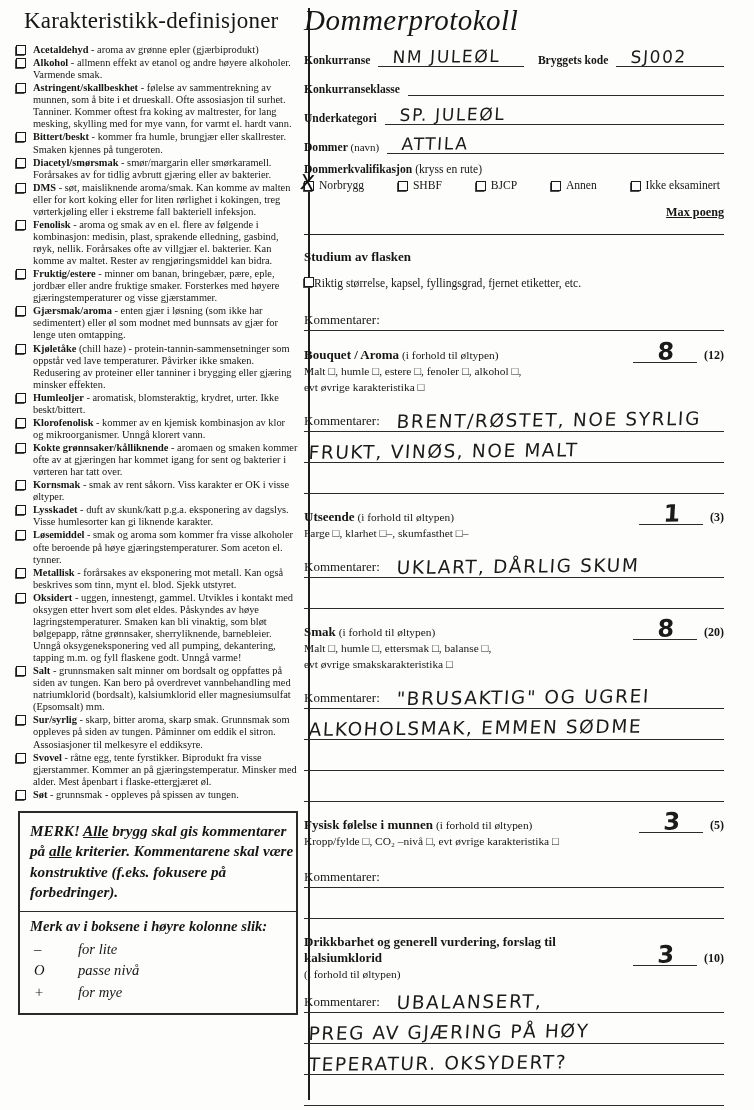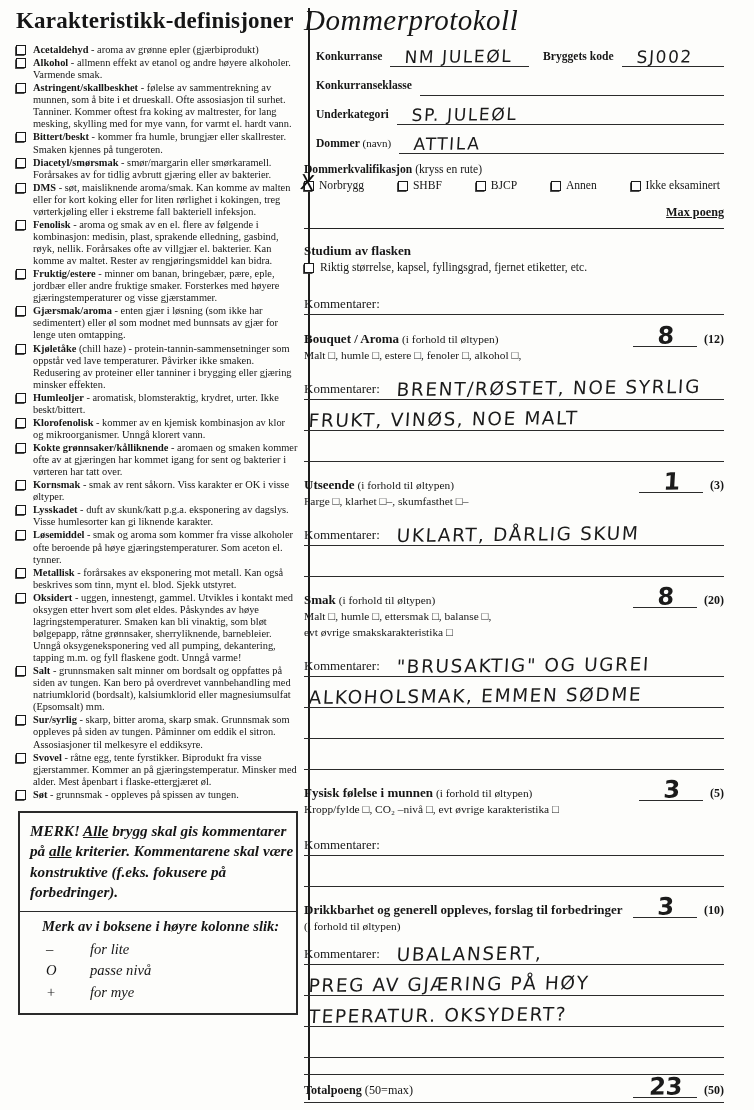--- a/index.html
+++ b/index.html
@@ -9,51 +9,51 @@
     color:#161616;
     font-family:"Liberation Serif","DejaVu Serif",serif;
     position:relative;
     overflow:hidden;
   }
   .page { position:absolute; inset:0; }
   .divider { position:absolute; left:308px; top:8px; height:1092px; width:2px; background:#1d1d1d; }
 
   
   .left-col { position:absolute; left:16px; top:6px; width:282px; }
-  .left-title { font-size:23px; font-weight:bold; letter-spacing:0.2px; margin:2px 0 10px 0; }
+  .left-title { font-size:23px; font-weight:normal; letter-spacing:0.2px; margin:2px 0 10px 8px; }
   ul.defs { list-style:none; margin:0; padding:0; }
   li.def { display:flex; gap:7px; font-size:10.4px; line-height:1.16; margin:0 0 1px 0; }
   li.def .pbox { margin-top:1px; }
   .pbox {
     display:inline-block; flex:none;
     width:8px; height:8px;
     border:1.4px solid #1a1a1a;
     box-shadow:-1.2px 1.2px 0 -0.3px #3a3a3a;
     background:#fff;
   }
   li.def b { font-weight:bold; }
 
   .note-wrap { border:2px solid #2a2a2a; margin:10px 0 0 2px; }
   .merk {
     border-bottom:1.8px solid #2a2a2a;
     padding:8px 0 9px 10px;
     font-weight:bold; font-style:italic;
     font-size:15.2px; line-height:1.34;
   }
   .merk .u { text-decoration:underline; }
-  .legend { padding:6px 10px 10px 22px; font-style:italic; font-size:14.6px; }
+  .legend { padding:6px 10px 10px 10px; font-style:italic; font-size:14.6px; }
   .legend-title { font-weight:bold; margin-bottom:4px; }
   .legend-row { display:flex; line-height:1.45; }
   .legend-sym { width:44px; padding-left:4px; }
 
   
   .right-col { position:absolute; left:304px; top:4px; width:420px; }
   .rtitle { font-size:29px; font-style:italic; font-weight:normal; margin:0 0 8px 0; letter-spacing:0.5px; }
 
-  .frow { display:flex; align-items:center; margin-top:7px; height:22px;margin-left:12px; }
+  .frow { display:flex; align-items:flex-end; margin-top:7px; height:22px; }
   .flabel { font-size:11.6px; font-weight:bold; white-space:nowrap; padding-right:8px; }
   .fhint  { font-size:11px; font-weight:normal; }
   .wline { flex:1; border-bottom:1.2px solid #2b2b2b; position:relative; height:20px; }
   .wline .hw { position:absolute; left:14px; bottom:-1px; }
 
   .hw {
     font-family:"DejaVu Sans",sans-serif;
     font-size:17px; letter-spacing:1.6px;
     color:#1b1b1b; white-space:nowrap;
     transform:skewX(-4deg) rotate(-0.6deg);
@@ -67,21 +67,21 @@
   .opt { display:inline-flex; align-items:center; gap:5px; font-size:11.6px; }
   .obox { position:relative; }
   .hx {
     position:absolute; left:-6px; top:-12px;
     font-family:"DejaVu Sans",sans-serif;
     font-size:21px; color:#111; letter-spacing:0;
     transform:rotate(6deg);
   }
   .hx:empty { display:none; }
 
-  .maxline { border-bottom:1.4px solid #222; text-align:right; margin-top:10px; padding-bottom:8px; }
+  .maxline { border-bottom:1.4px solid #222; text-align:right; margin-top:10px; padding-bottom:14px; }
   .maxline span { font-size:12.2px; font-weight:bold; text-decoration:underline; }
 
   .sec { margin-top:12px; }
   .sec-head { display:flex; align-items:flex-end; }
   .sec-title { font-size:11.8px; }
   .sec-title b { font-weight:bold; font-size:13px; }
   .sec-hint { font-size:11.4px; }
   .criteria { font-size:11.4px; line-height:1.32; margin-top:1px; }
   .score { margin-left:auto; display:flex; align-items:flex-end; gap:7px; flex:none; }
   .sline { display:inline-block; width:64px; border-bottom:1.3px solid #2b2b2b; text-align:center; position:relative; height:14px; }
@@ -91,21 +91,21 @@
   .cline {
     border-bottom:1.1px solid #2b2b2b;
     height:30px;
     display:flex; align-items:flex-end;
     position:relative; overflow:visible;
   }
   .clabel { font-size:13px; padding-bottom:2px; white-space:nowrap; }
   .hwc { font-size:18.5px; margin-left:16px; margin-bottom:-1px; }
   .cline.cont .hwc { margin-left:4px; }
 
-  .cbline { display:flex; align-items:center; gap:6px; font-size:11.6px; margin-top:2px; }
+  .cbline { display:flex; font-size:11.6px; margin-top:12px; }
 
   .rule { border-bottom:1.2px solid #2b2b2b; }
   .total-row { display:flex; align-items:flex-end; padding:8px 0 4px 0; }
   .total-row .tl { font-size:12.2px; }
   .total-row .tl b { font-weight:bold; }
 </style>
 </head>
 <body>
 
 <div class="page">
@@ -340,20 +340,21 @@
       <div class="sec-head">
         <span class="sec-title"><b>Bouquet / Aroma</b> <span class="sec-hint">(i forhold til øltypen)</span></span>
         <span class="score">
           <span class="sline">
               <span class="hw snum">8</span>
             </span>
           <span class="smax">(12)</span>
         </span>
       </div>
       <div class="criteria">Malt □, humle □, estere □, fenoler □, alkohol □,</div>
+      <div class="criteria">evt øvrige karakteristika □</div>
       <div class="cline" style="margin-top:6px">
         <span class="clabel">Kommentarer:</span>
         <span class="hw hwc">BRENT/RØSTET, NOE SYRLIG</span>
       </div>
       <div class="cline cont">
           <span class="hw hwc">FRUKT, VINØS, NOE MALT</span>
         </div>
       <div class="cline cont">
           <span class="hw hwc"></span>
         </div>
@@ -421,21 +422,21 @@
         <span class="clabel">Kommentarer:</span>
         <span class="hw hwc"></span>
       </div>
       <div class="cline cont">
           <span class="hw hwc"></span>
         </div>
     </div>
 
     <div class="sec" style="margin-top:15px">
       <div class="sec-head">
-        <span class="sec-title" style="max-width:330px"><b>Drikkbarhet og generell oppleves, forslag til forbedringer</b></span>
+        <span class="sec-title" style="max-width:330px"><b>Drikkbarhet og generell vurdering, forslag til kalsiumklorid</b></span>
         <span class="score">
           <span class="sline">
               <span class="hw snum">3</span>
             </span>
           <span class="smax">(10)</span>
         </span>
       </div>
       <div class="criteria">(i forhold til øltypen)</div>
       <div class="cline">
         <span class="clabel">Kommentarer:</span>

